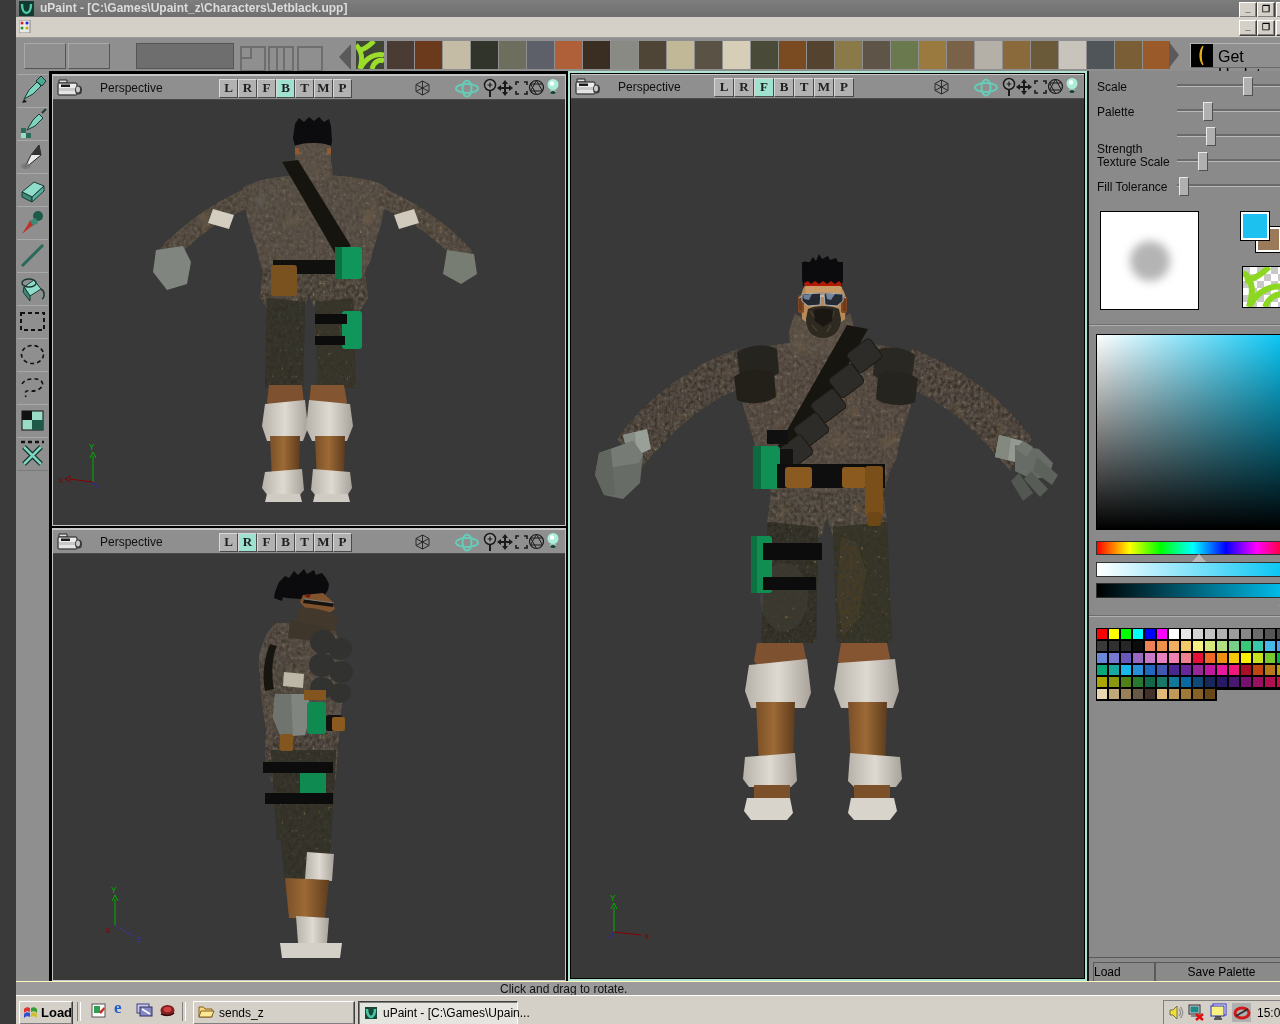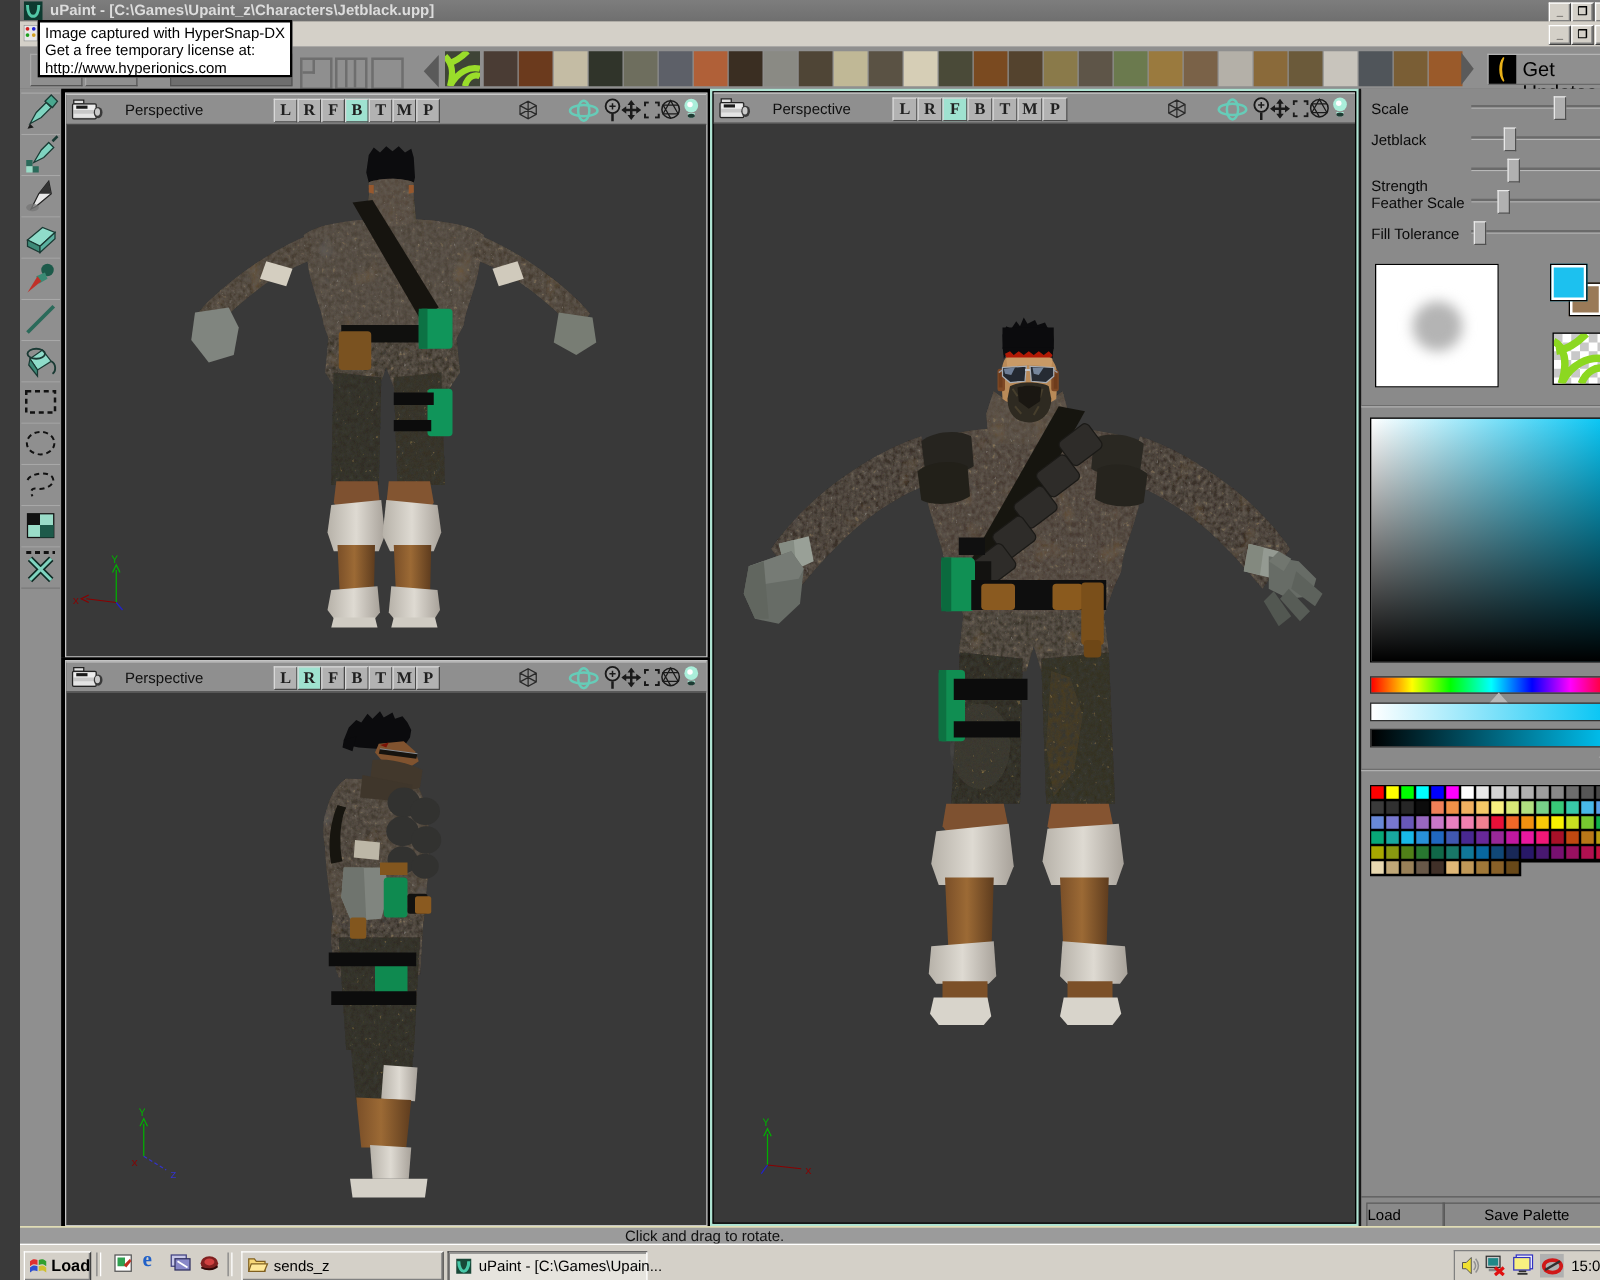--- a/index.html
+++ b/index.html
@@ -547,27 +547,27 @@
     </svg>
     </div>
   </div>
     </div>
 
   <div style="position:absolute;left:1071px;top:71px;width:2px;height:910px;background:#161616;"></div>
   <div id="rpanel" class="abs">
     <span class="slab" style="top:9px;">Scale</span>
     <div class="strack" style="top:13px;"></div>
     <div class="sthumb" style="left:154px;top:6px;"></div>
-    <span class="slab" style="top:34px;">Jetblack</span>
+    <span class="slab" style="top:34px;">Palette</span>
     <div class="strack" style="top:38px;"></div>
     <div class="sthumb" style="left:114px;top:31px;"></div>
     <span class="slab" style="top:59px;margin-top:12px;">Strength</span>
     <div class="strack" style="top:63px;"></div>
     <div class="sthumb" style="left:117px;top:56px;"></div>
-    <span class="slab" style="top:84px;">Feather Scale</span>
+    <span class="slab" style="top:84px;">Texture Scale</span>
     <div class="strack" style="top:88px;"></div>
     <div class="sthumb" style="left:109px;top:81px;"></div>
     <span class="slab" style="top:109px;">Fill Tolerance</span>
     <div class="strack" style="top:113px;"></div>
     <div class="sthumb" style="left:90px;top:106px;"></div>
     <div style="position:absolute;left:11px;top:140px;width:97px;height:97px;background:#fff;border:1px solid #000;">
         <div style="position:absolute;left:29px;top:29px;width:40px;height:40px;border-radius:50%;background:#b4b4b4;filter:blur(5px);"></div>
       </div>
     <div style="position:absolute;left:166px;top:155px;width:25px;height:25px;background:#9a7a58;border:1px solid #000;box-shadow:inset 0 0 0 2px #fff;"></div>
     <div style="position:absolute;left:151px;top:140px;width:28px;height:28px;background:#1cc1ef;border:1px solid #000;box-shadow:inset 0 0 0 2px #fff;"></div>
@@ -754,21 +754,20 @@
   </svg>
   <svg style="position:absolute;left:68px;top:2px;" width="20" height="20" viewBox="0 0 20 20">
     <rect x="0" y="0" width="19" height="19" fill="#b0b0b0"></rect>
     <ellipse cx="10" cy="10" rx="7" ry="5" fill="none" stroke="#d01818" stroke-width="3"></ellipse>
     <path d="M4,13 L16,6" stroke="#303030" stroke-width="2"></path>
   </svg>
   <span style="position:absolute;left:93px;top:5px;font-size:12px;color:#000;">15:06</span>
 </div>
   </path></div>
 
-  <div id="tooltip" class="abs">Image captured with HyperSnap-DX<br>Get a free temporary license at:<br>http://www.hyperionics.com</div>
 </div>
 <svg width="0" height="0" style="position:absolute;">
     <defs>
 <linearGradient id="camg" x1="0" y1="0" x2="0" y2="1">
 <stop offset="0" stop-color="#f0f0f0"></stop>
         <stop offset="0.5" stop-color="#8a8a8a"></stop>
         <stop offset="1" stop-color="#e8e8e8"></stop>
 </linearGradient>
 
 <filter id="camo" x="-10%" y="-10%" width="120%" height="120%">

